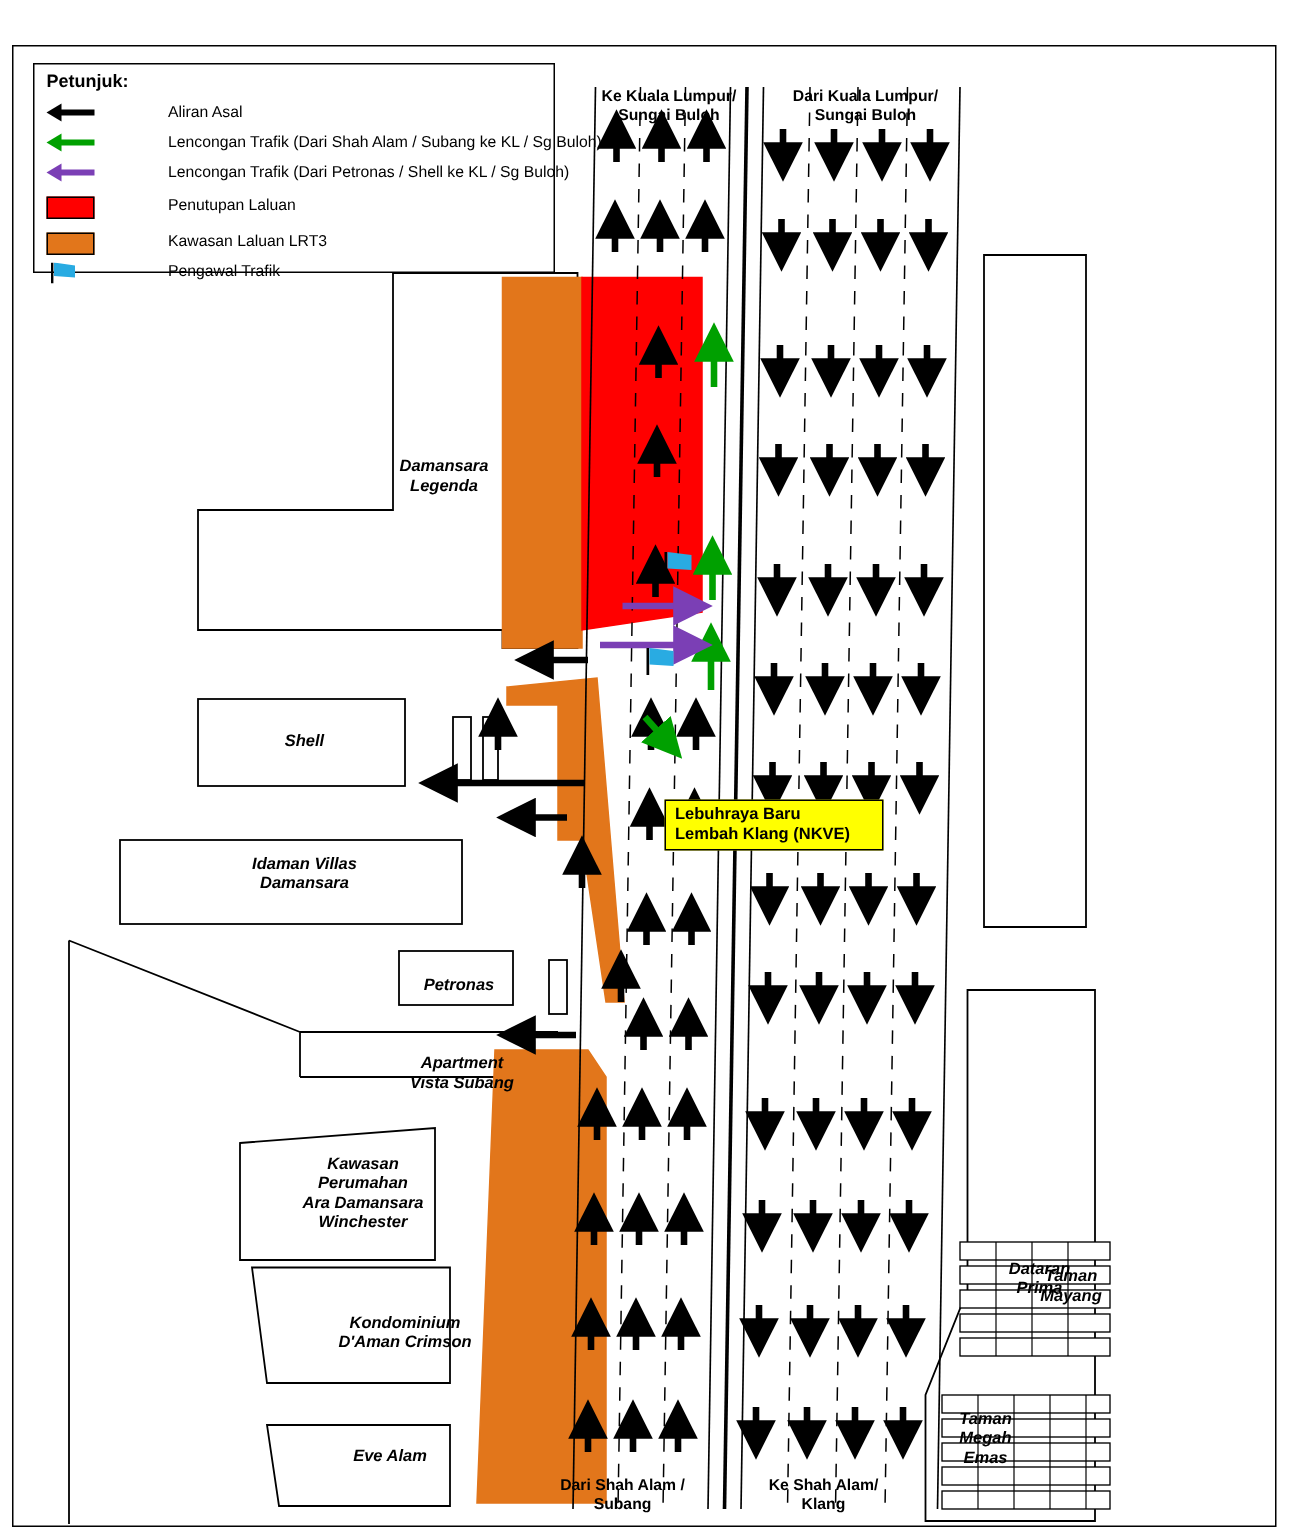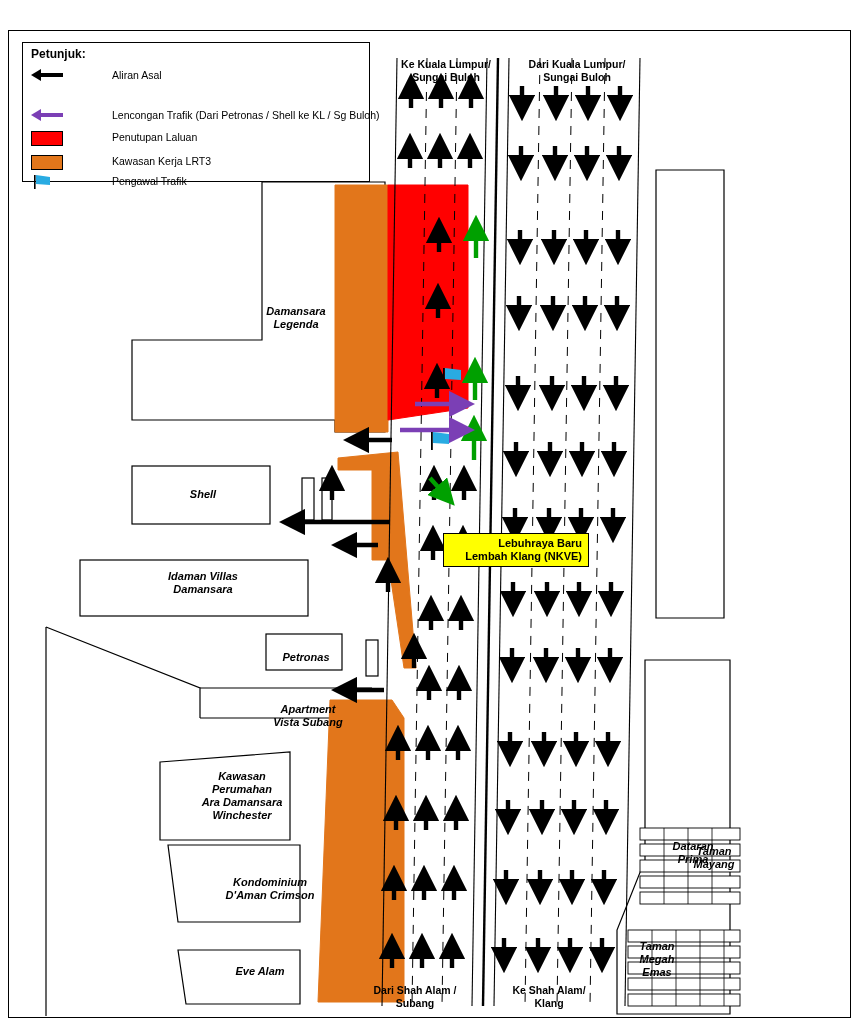--- a/index.html
+++ b/index.html
@@ -16,21 +16,21 @@
   .sw-box{width:30px;height:13px;border:1px solid #000;}
   .arrow-sw{position:relative;width:34px;height:12px;}
   .arrow-sw .shaft{position:absolute;left:8px;top:4px;width:24px;height:4px;}
   .arrow-sw .head{position:absolute;left:0;top:0;width:0;height:0;border-top:6px solid transparent;border-bottom:6px solid transparent;}
 
   
   svg.map{position:absolute;left:0;top:0;width:867px;height:1024px;}
 
   .txt{position:absolute;font-size:11px;color:#000;text-align:center;line-height:13px;font-weight:bold;font-style:italic;}
   .hdr{position:absolute;font-size:10.5px;color:#000;text-align:center;line-height:13px;font-weight:bold;}
-  .nkve{position:absolute;background:#ffff00;border:1px solid #000;font-size:11px;font-weight:bold;text-align:right;line-height:13px;padding:3px 6px;box-sizing:border-box;}
+  .nkve{position:absolute;background:#ffff00;border:1px solid #000;font-size:11px;font-weight:bold;text-align:left;line-height:13px;padding:3px 6px;box-sizing:border-box;}
 </style>
 </head>
 <body>
 
 <div id="page">
   <div class="frame"></div>
 
   <svg class="map" viewBox="0 0 867 1024">
     <defs>
       <marker id="ah-black" markerWidth="6" markerHeight="6" refX="3" refY="3" orient="auto">
@@ -244,41 +244,48 @@
     <div class="title">Petunjuk:</div>
 
     <div class="legend-row" style="top:24px;">
       <div class="swatch arrow-sw">
         <div class="shaft" style="background:#000;"></div>
         <div class="head" style="border-right:10px solid #000;"></div>
       </div>
       <div class="lbl">Aliran Asal</div>
     </div>
 
+    <div class="legend-row" style="top:44px;">
+      <div class="swatch arrow-sw">
+        <div class="shaft" style="background:#00a000;"></div>
+        <div class="head" style="border-right:10px solid #00a000;"></div>
+      </div>
+      <div class="lbl">Lencongan Trafik (Dari Shah Alam / Subang ke KL / Sg Buloh)</div>
+    </div>
 
     <div class="legend-row" style="top:64px;">
       <div class="swatch arrow-sw">
         <div class="shaft" style="background:#7b3fb5;"></div>
         <div class="head" style="border-right:10px solid #7b3fb5;"></div>
       </div>
       <div class="lbl">Lencongan Trafik (Dari Petronas / Shell ke KL / Sg Buloh)</div>
     </div>
 
     <div class="legend-row" style="top:86px;">
       <div class="swatch">
           <div class="sw-box" style="background:#ff0000;"></div>
         </div>
       <div class="lbl">Penutupan Laluan</div>
     </div>
 
     <div class="legend-row" style="top:110px;">
       <div class="swatch">
           <div class="sw-box" style="background:#e2761b;"></div>
         </div>
-      <div class="lbl">Kawasan Kerja LRT3</div>
+      <div class="lbl">Kawasan Laluan LRT3</div>
     </div>
 
     <div class="legend-row" style="top:130px;">
       <div class="swatch">
         <svg width="24" height="14" viewBox="0 0 24 14">
           <rect x="3" y="0" width="1.6" height="14" fill="#000"></rect>
           <polygon points="5,0 19,2 19,10 5,9" fill="#29abe2"></polygon>
         </svg>
       </div>
       <div class="lbl">Pengawal Trafik</div>

